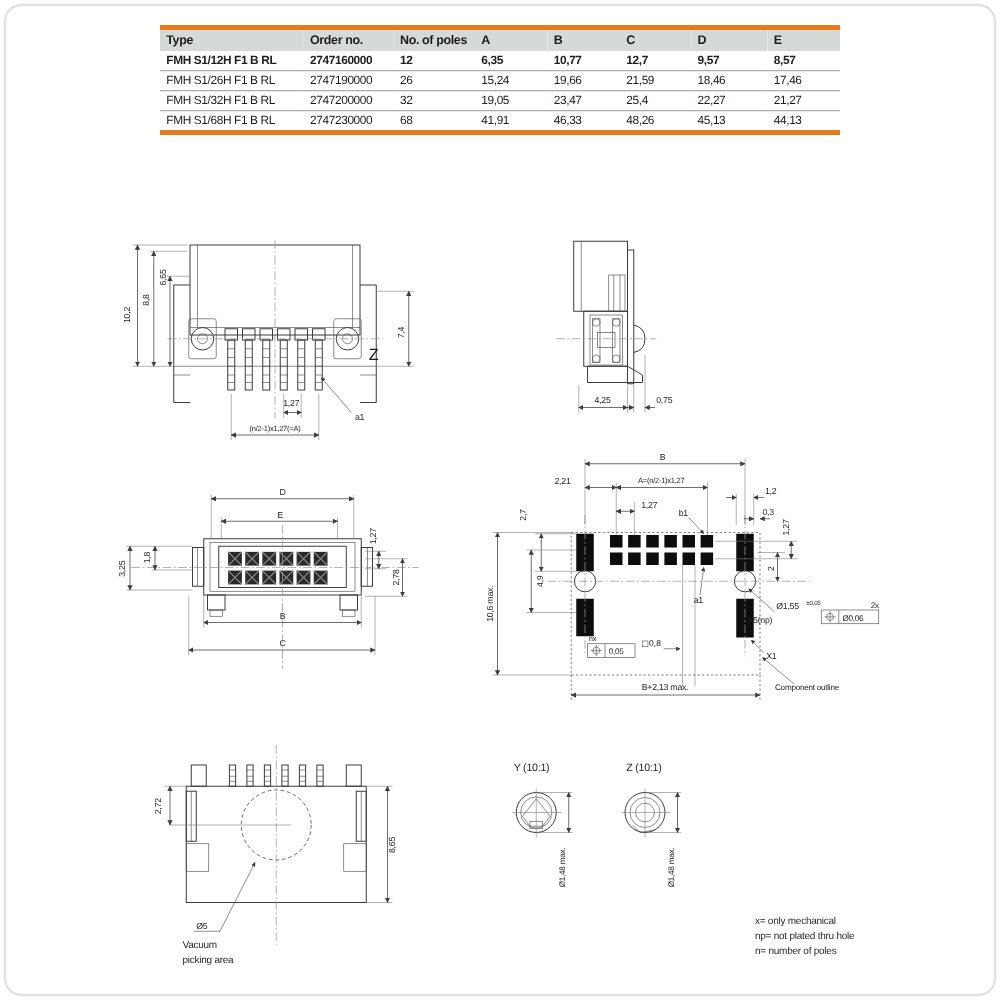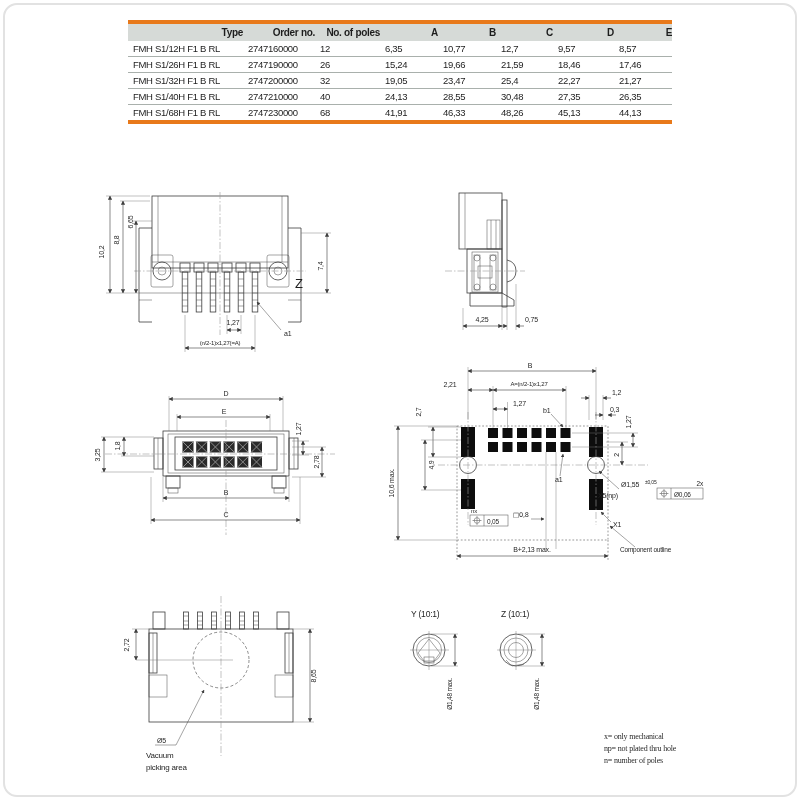--- a/index.html
+++ b/index.html
@@ -10,44 +10,44 @@
   .page-border{
     position:absolute;left:3px;top:3px;right:3px;bottom:3px;
     border:2px solid #e2e2e2;border-radius:14px;pointer-events:none;
   }
   
   .tbl-wrap{position:absolute;left:128px;top:20px;width:544px;}
   .bar-top{height:4px;background:#e8791a;}
   .bar-bottom{height:4px;background:#e8791a;margin-top:0;}
   table{border-collapse:collapse;width:100%;table-layout:fixed;
         font-family:"Liberation Sans",sans-serif;color:#1d1d1d;letter-spacing:-0.3px;}
-  th{background:#d6dad7;text-align:right;font-weight:bold;font-size:10px;
+  th{background:#d6dad7;text-align:left;font-weight:bold;font-size:10px;
      padding:3px 0 3px 5px;white-space:nowrap;overflow:hidden;}
   td{font-size:9.5px;padding:2px 0 2px 5px;border-top:1px solid #a9b0ac;
      white-space:nowrap;overflow:hidden;}
-  tbody tr:first-child td{border-top:none;}
+  tbody tr:first-child td{border-top:none;font-weight:bold;}
   
   svg{position:absolute;overflow:visible;}
   .o{fill:none;stroke:#3d3d3d;stroke-width:0.8;}
   .t{fill:none;stroke:#4a4a4a;stroke-width:0.5;}
   .dim{stroke:#3d3d3d;stroke-width:0.6;fill:none;}
   .ext{stroke:#777777;stroke-width:0.45;fill:none;}
   .cl{stroke:#9a9a9a;stroke-width:0.6;fill:none;stroke-dasharray:7 2 1.5 2;}
   .dot{stroke:#555555;stroke-width:0.6;fill:none;stroke-dasharray:1.8 1.8;}
   .dsh{stroke:#3d3d3d;stroke-width:0.6;fill:none;stroke-dasharray:3 2.2;}
   .blk{fill:#0d0d0d;stroke:none;}
   text.d{font-family:"Liberation Sans",sans-serif;font-size:7px;fill:#1f1f1f;letter-spacing:-0.2px;}
   text.s6{font-size:6px;}
   text.s65{font-size:6.5px;}
   text.s5{font-size:5px;}
   text.big{font-size:13px;}
   text.dj{font-family:"DejaVu Sans",sans-serif;}
   
   .legend{position:absolute;left:604px;top:731px;font-size:8px;color:#2a2a2a;line-height:12px;letter-spacing:-0.2px;}
-  .legend div{white-space:nowrap;font-family:Liberation Serif, serif;}
+  .legend div{white-space:nowrap;}
 </style>
 </head>
 <body>
 
 <div class="page-border"></div>
 
 <div class="tbl-wrap">
   <div class="bar-top"></div>
   <table>
     <colgroup>
@@ -95,30 +95,20 @@
         </tr>
         <tr>
           <td>FMH S1/32H F1 B RL</td>
           <td>2747200000</td>
           <td>32</td>
           <td>19,05</td>
           <td>23,47</td>
           <td>25,4</td>
           <td>22,27</td>
           <td>21,27</td>
-        </tr>
-        <tr>
-          <td>FMH S1/40H F1 B RL</td>
-          <td>2747210000</td>
-          <td>40</td>
-          <td>24,13</td>
-          <td>28,55</td>
-          <td>30,48</td>
-          <td>27,35</td>
-          <td>26,35</td>
         </tr>
         <tr>
           <td>FMH S1/68H F1 B RL</td>
           <td>2747230000</td>
           <td>68</td>
           <td>41,91</td>
           <td>46,33</td>
           <td>48,26</td>
           <td>45,13</td>
           <td>44,13</td>

